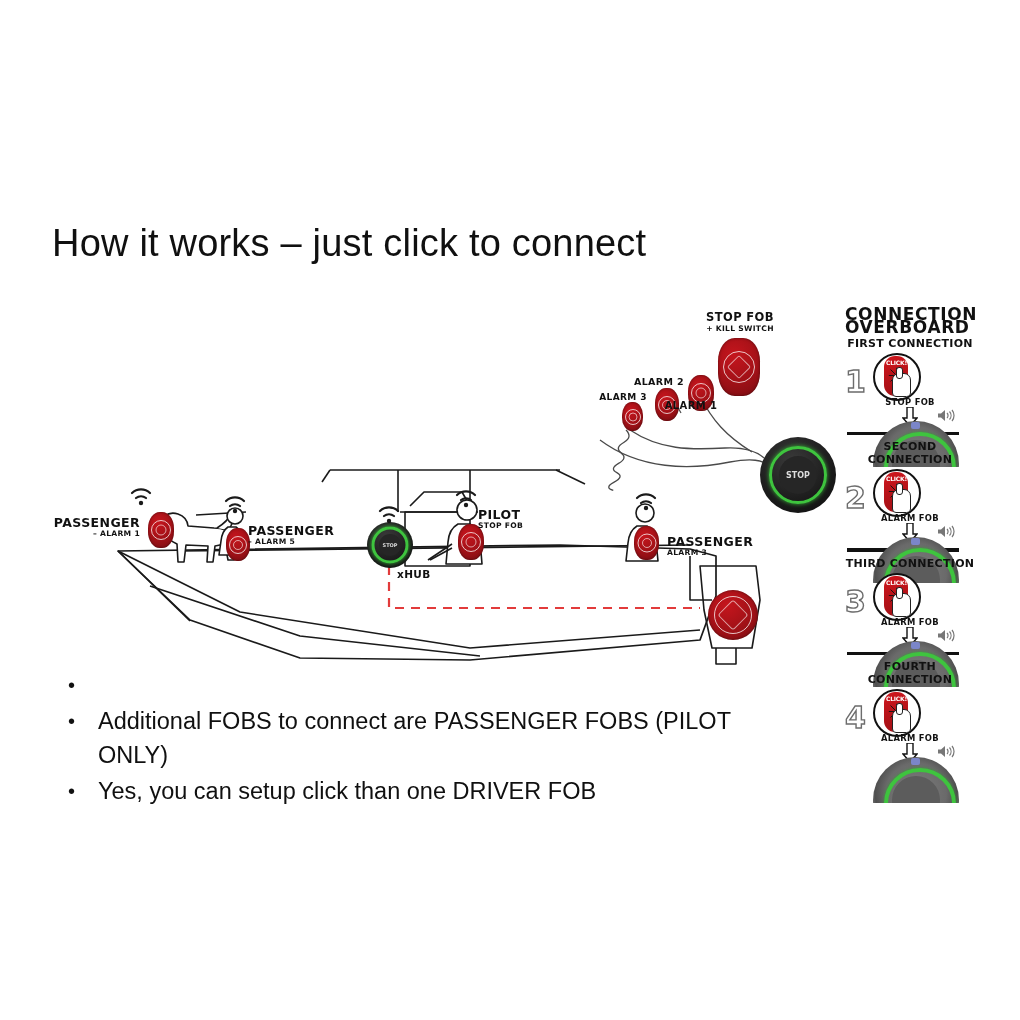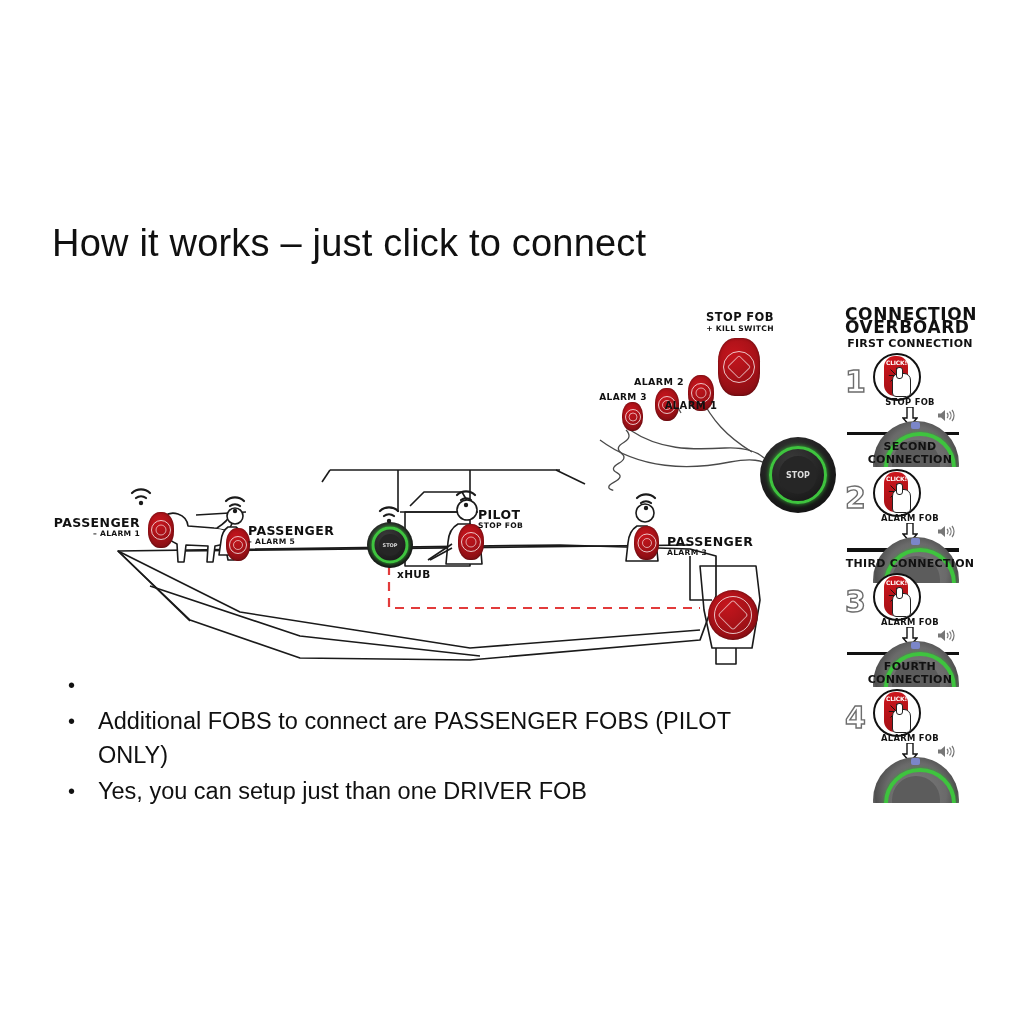--- a/index.html
+++ b/index.html
@@ -285,21 +285,21 @@
   <div id="bullet-list">
     <div class="bullet-row">
       <div class="bullet-dot">•</div>
     </div>
     <div class="bullet-row">
       <div class="bullet-dot">•</div>
       <div class="bullet-text">Additional FOBS to connect are PASSENGER FOBS (PILOT ONLY)</div>
     </div>
     <div class="bullet-row">
       <div class="bullet-dot">•</div>
-      <div class="bullet-text">Yes, you can setup just than one DRIVER FOB</div>
+      <div class="bullet-text">Yes, you can setup click than one DRIVER FOB</div>
     </div>
   </div>
 
   <div id="connection-sequence">
     <div class="seq-title">
       <div>CONNECTION</div>
       <div>OVERBOARD</div>
     </div>
 
     <div class="seq-step" style="margin-top:3px;">

